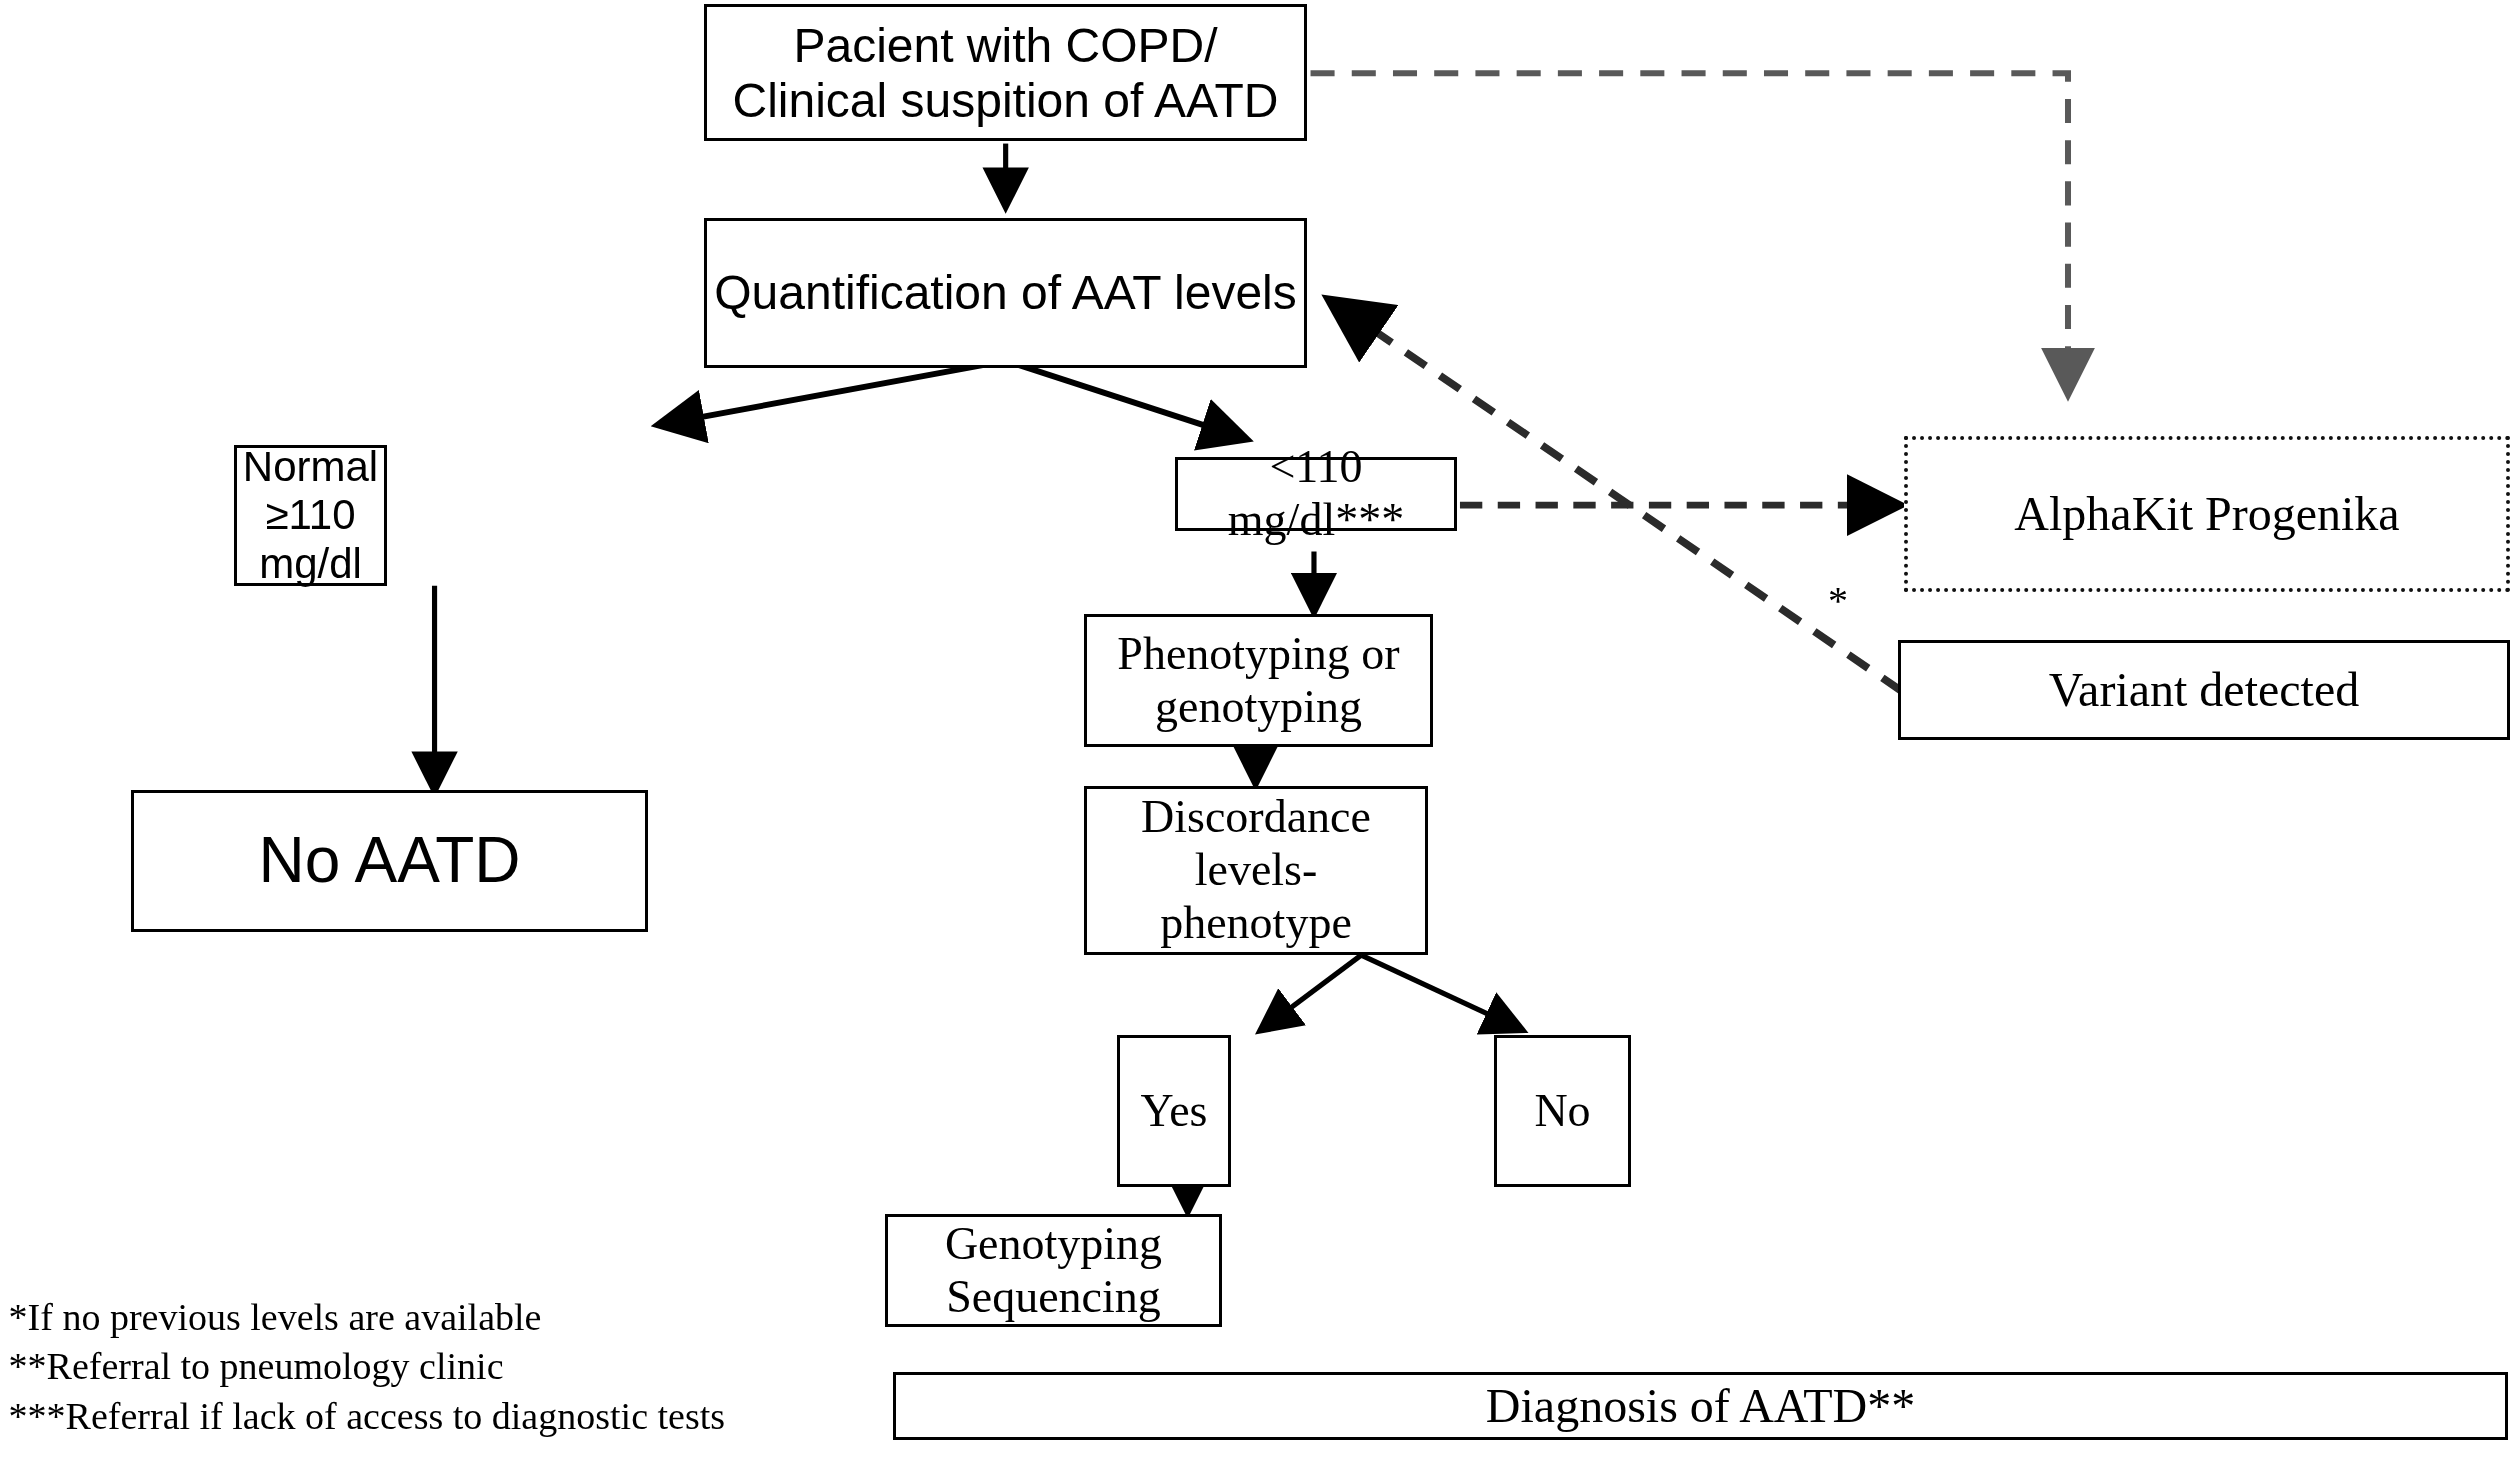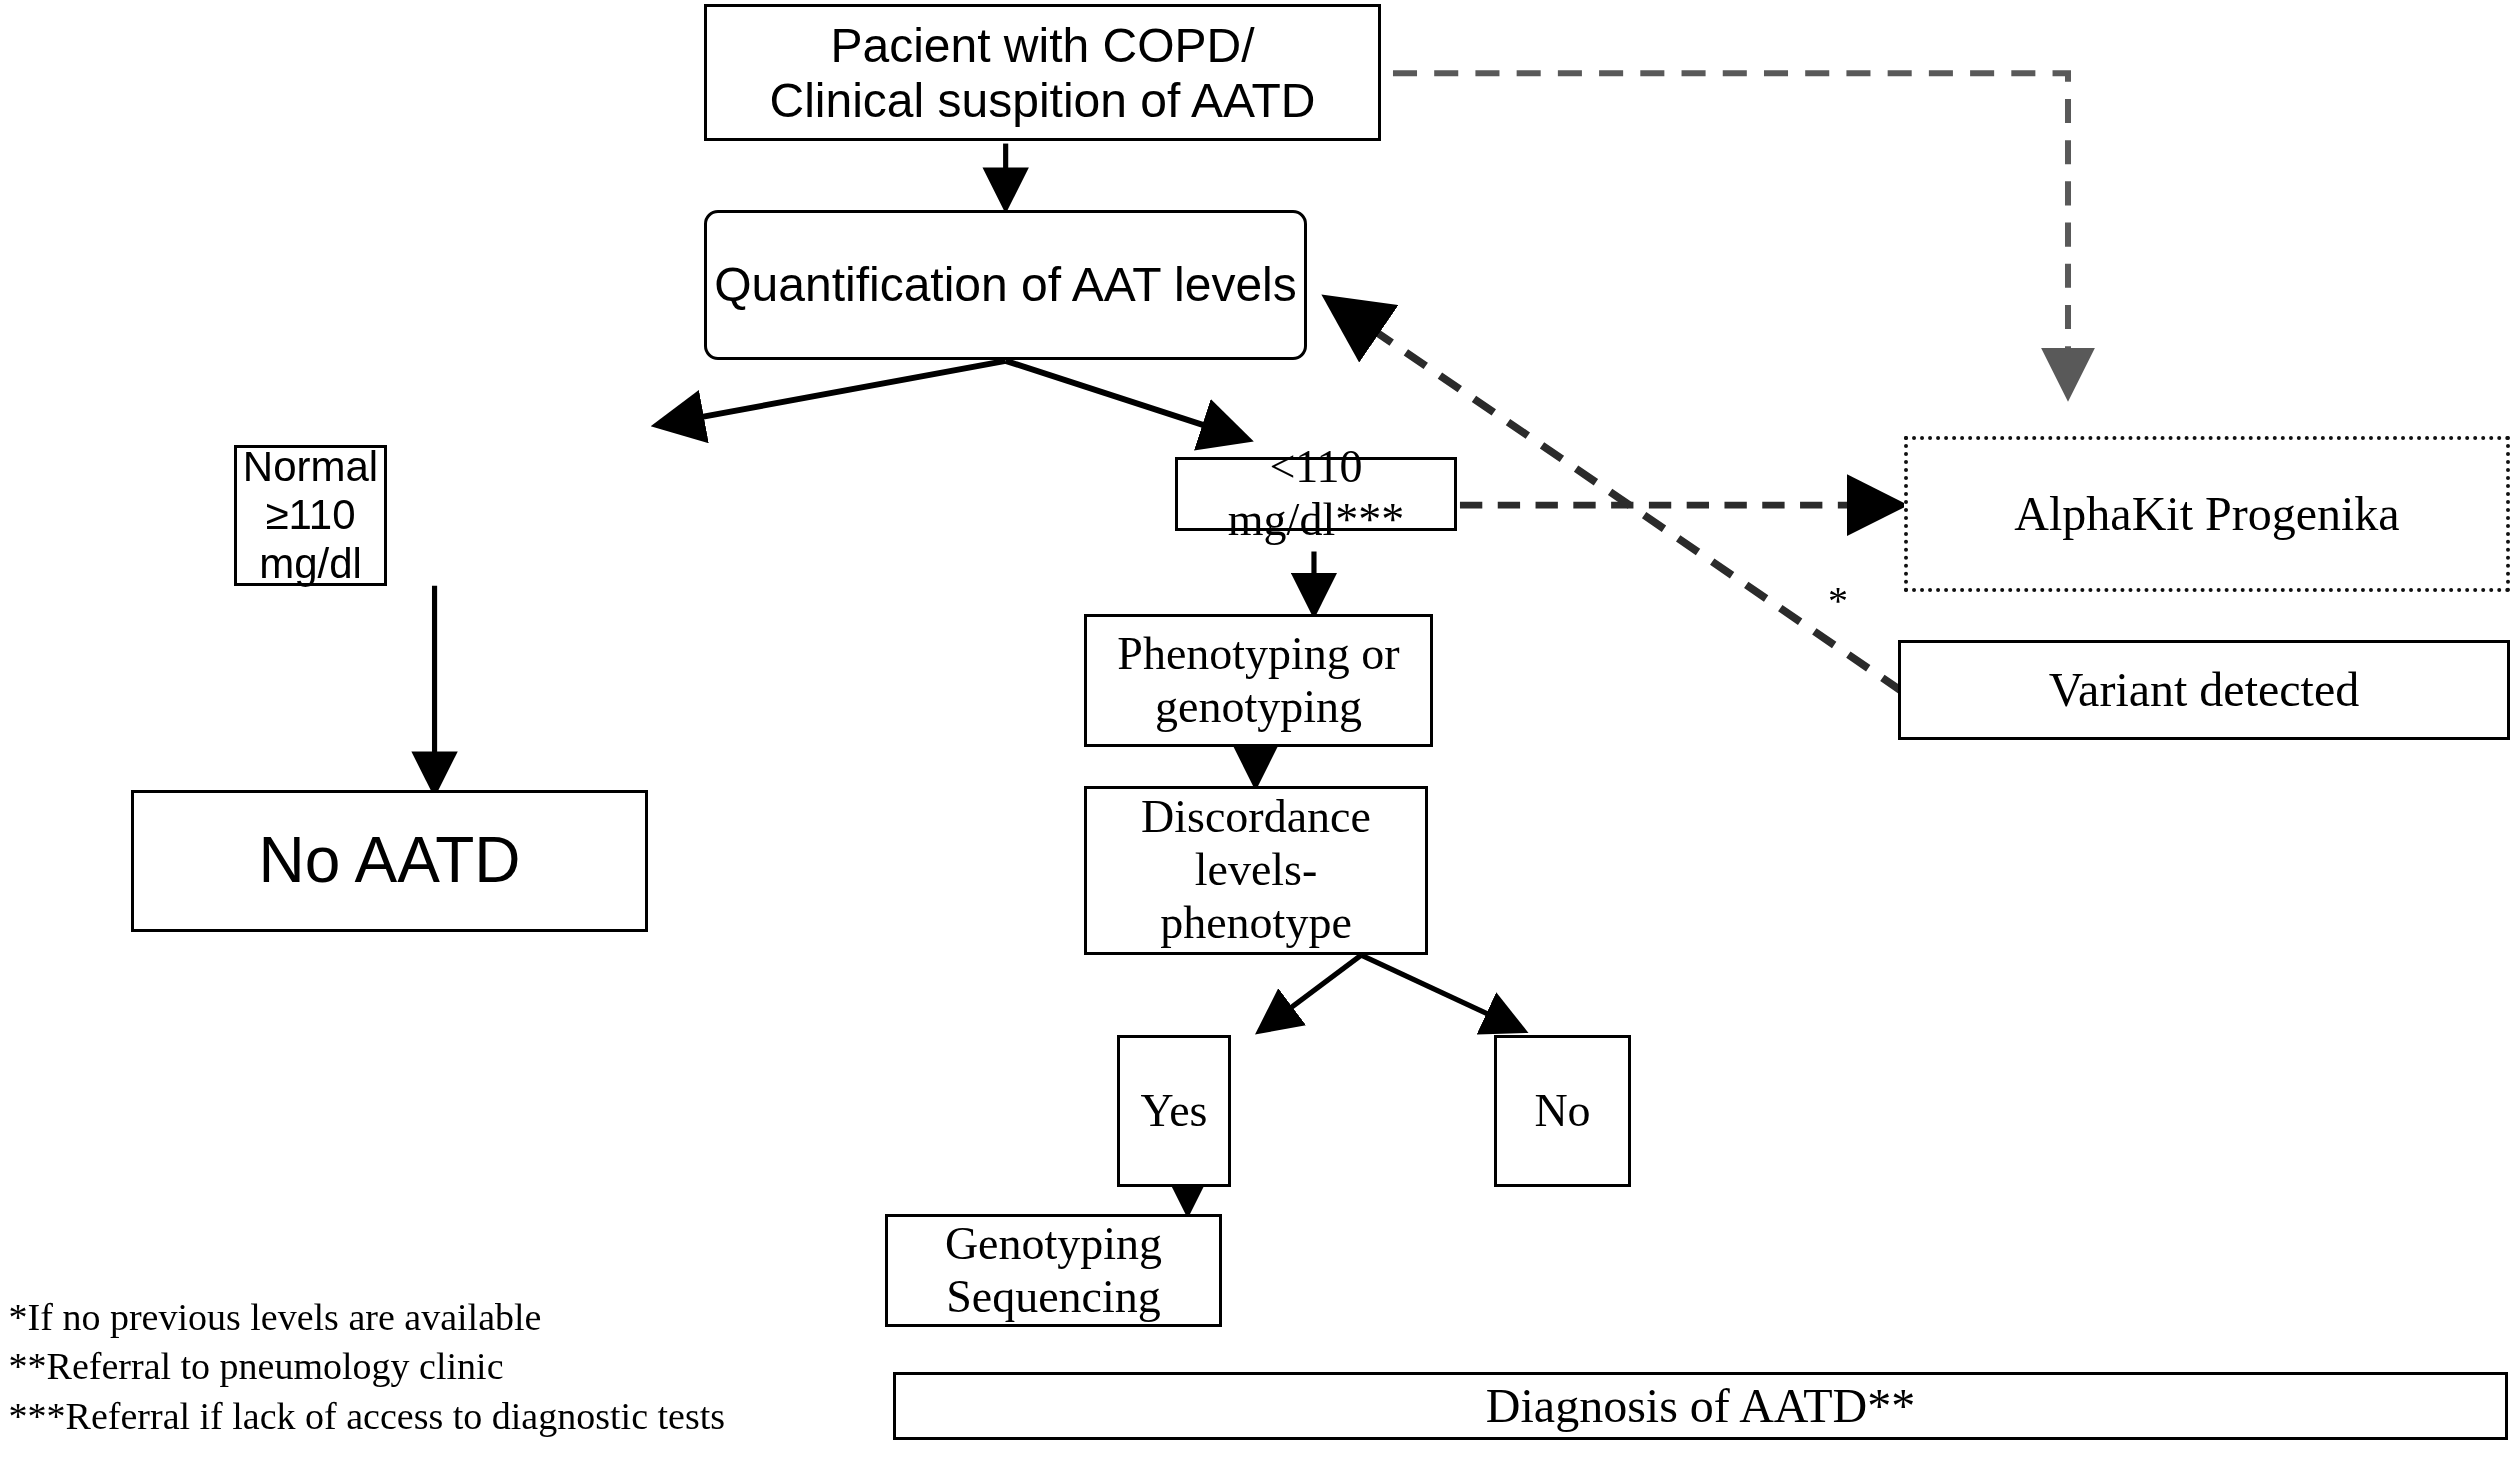--- a/index.html
+++ b/index.html
@@ -53,26 +53,26 @@
 
     <line x1="1383" y1="1382" x2="1383" y2="1408" stroke="#000" stroke-width="6" marker-end="url(#ah)"></line>
 
     <line x1="1700" y1="588" x2="2208" y2="588" stroke="#2b2b2b" stroke-width="8" stroke-dasharray="26 18" marker-end="url(#ah)"></line>
 
     <line x1="2215" y1="805" x2="1552" y2="352" stroke="#2b2b2b" stroke-width="9" stroke-dasharray="28 20" marker-end="url(#ah)"></line>
 
     <path d="M1526,85 L2408,85 L2408,455" fill="none" stroke="#595959" stroke-width="7" stroke-dasharray="28 20" marker-end="url(#ahg)"></path>
   </svg>
 
-  <div class="node solid sans" style="left:704px;top:4.3px;width:677px;height:137px;font-size:48px;">
+  <div class="node solid sans" style="left:704px;top:4.3px;width:603px;height:137px;font-size:48px;">
     <span class="nd-label">Pacient with COPD/
 Clinical suspition of AATD</span>
   </div>
 
-  <div class="node solid sans" style="left:704px;top:210px;width:603px;height:150px;font-size:48px;border-radius:14px;">
+  <div class="node solid sans" style="left:704px;top:218px;width:603px;height:150px;font-size:48px;">
     <span class="nd-label">Quantification of AAT levels</span>
   </div>
 
   <div class="node solid" style="left:234px;top:445px;width:153px;height:141px;font-size:0;">
     <span class="nd-label" style="font-size:42px;font-family:'Liberation Sans Narrow','Liberation Sans',sans-serif;">Normal
 ≥110 mg/dl</span>
   </div>
 
   <div class="node solid serif" style="left:1175px;top:457px;width:282px;height:74px;font-size:46px;">
     <span class="nd-label">&lt;110 mg/dl***</span>

